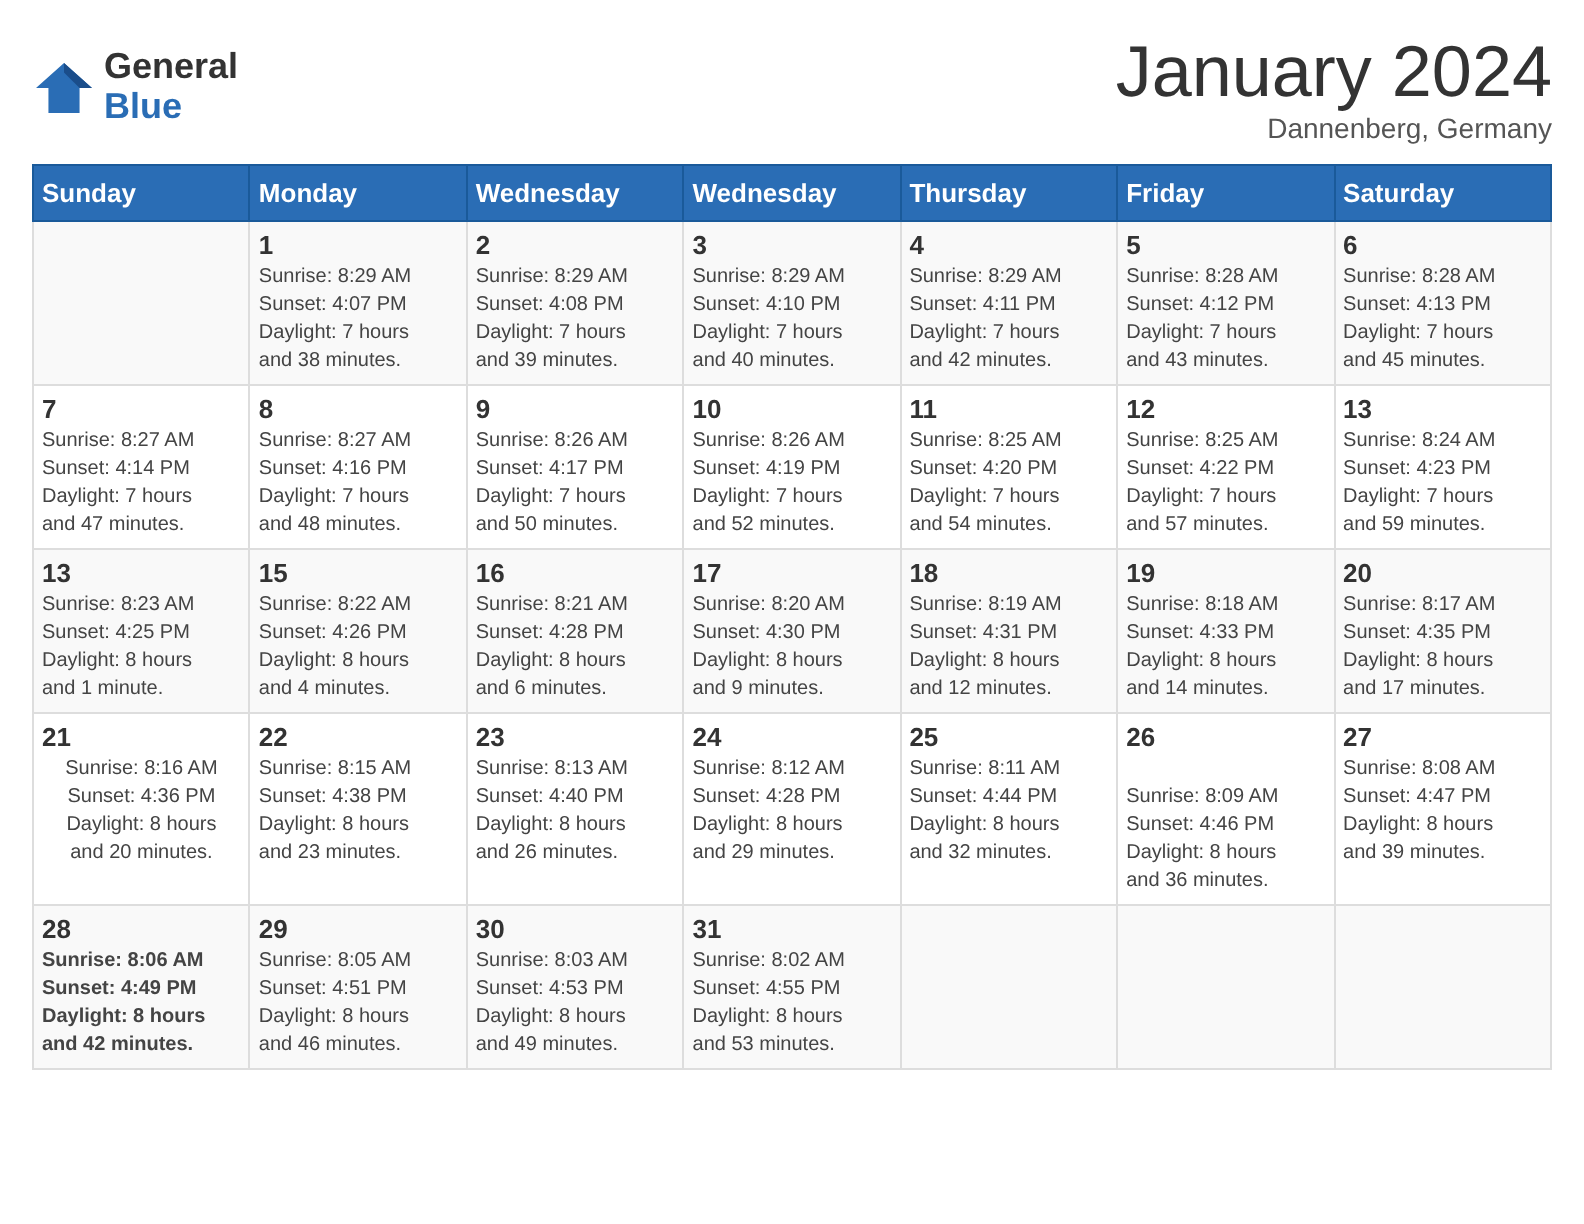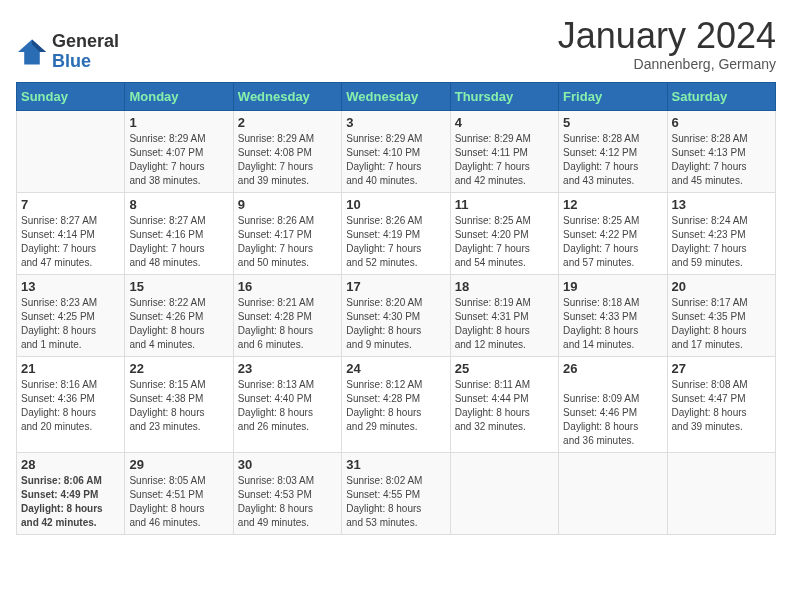--- a/index.html
+++ b/index.html
@@ -6,21 +6,21 @@
     body {
       font-family: Arial, sans-serif;
       background: #fff;
       width: 792px;
       min-height: 612px;
       padding: 16px;
     }
     .header {
       display: flex;
       justify-content: space-between;
-      align-items: flex-end;
+      align-items: center;
       margin-bottom: 10px;
     }
     .logo {
       display: flex;
       align-items: center;
       gap: 4px;
     }
     .logo-text {
       display: flex;
       flex-direction: column;
@@ -54,21 +54,21 @@
       font-size: 14px;
       color: #555;
     }
     table {
       width: 100%;
       border-collapse: collapse;
       font-size: 11px;
     }
     thead tr th {
       background-color: #2a6db5;
-      color: #86efac;
+      color: #ffffff;
       padding: 6px 4px;
       text-align: left;
       font-size: 13px;
       font-weight: bold;
       border: 1px solid #1a5a9a;
     }
     tbody tr td {
       vertical-align: top;
       padding: 4px 4px;
       border: 1px solid #ddd;
@@ -273,21 +273,21 @@
           <span class="day-number">20</span>
           <div class="day-detail" style="white-space: pre-line;">Sunrise: 8:17 AM
 Sunset: 4:35 PM
 Daylight: 8 hours
 and 17 minutes.</div>
         </td>
       </tr>
       <tr>
         <td>
           <span class="day-number">21</span>
-          <div class="day-detail" style="white-space: pre-line;">Sunrise: 8:16 AM
+          <div class="day-detail" style="white-space: pre-line; text-align: center;">Sunrise: 8:16 AM
 Sunset: 4:36 PM
 Daylight: 8 hours
 and 20 minutes.</div>
         </td>
         <td>
           <span class="day-number">22</span>
           <div class="day-detail" style="white-space: pre-line;">Sunrise: 8:15 AM
 Sunset: 4:38 PM
 Daylight: 8 hours
 and 23 minutes.</div>

